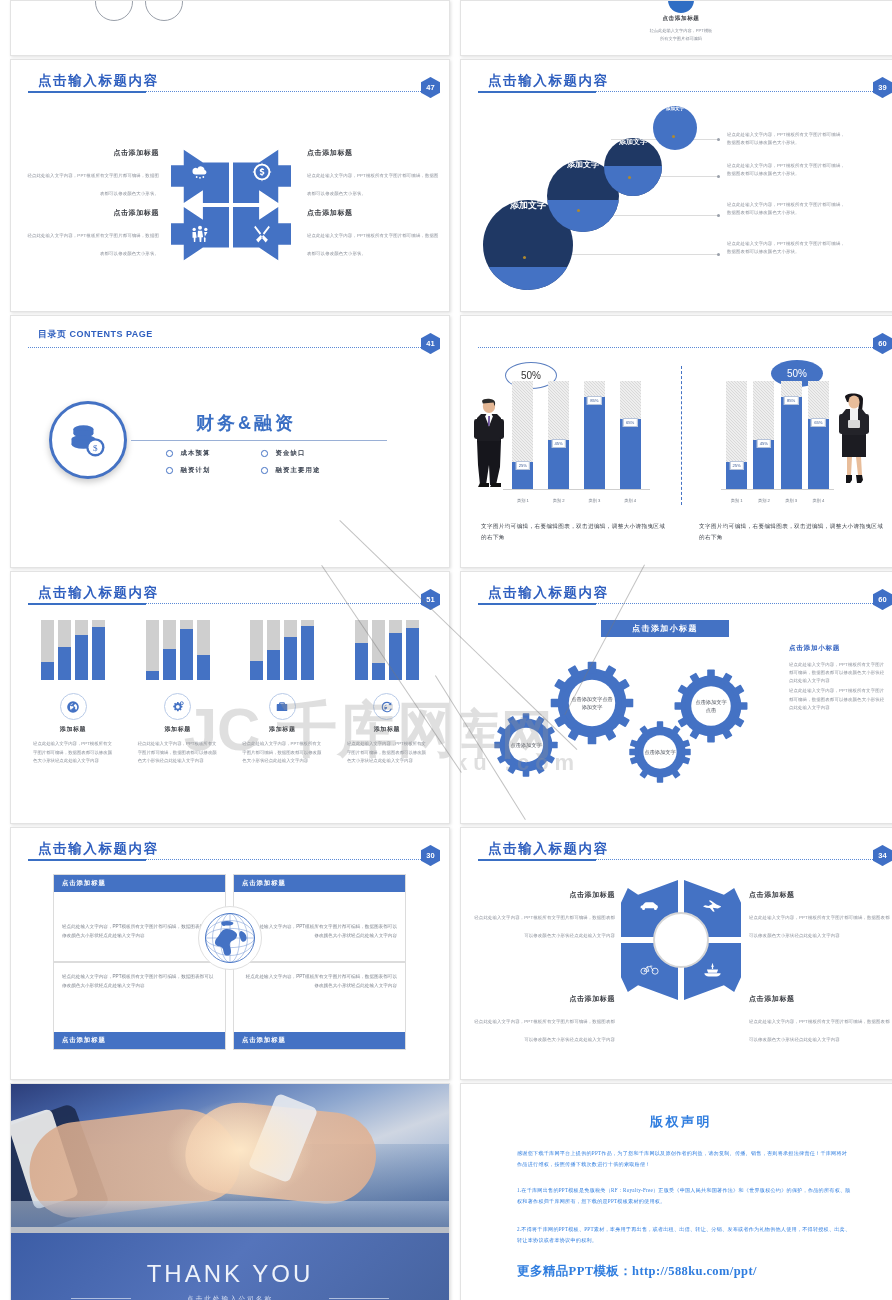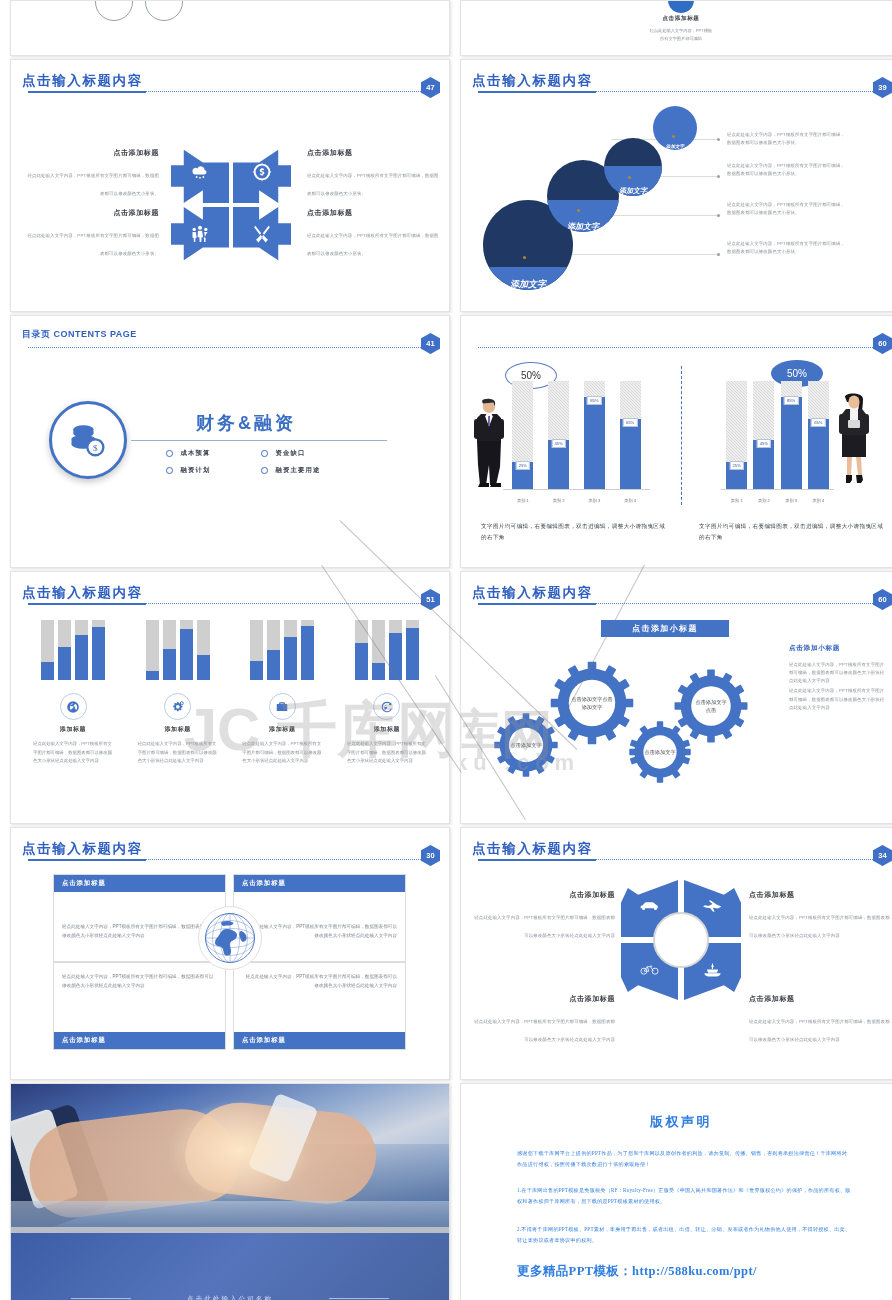--- a/index.html
+++ b/index.html
@@ -21,21 +21,21 @@
   }
   .slide {
     background: #fff;
     border: 1px solid #e3e3e3;
     box-shadow: 1px 1px 3px rgba(0,0,0,0.13);
     position: relative;
     overflow: hidden;
   }
   
   .s-title {
-    position: absolute; left: 11px; top: 12px;
+    position: absolute; left: 27px; top: 12px;
     font-size: 13.5px; font-weight: bold; color: #2f5fbf;
     letter-spacing: 1.6px;
   }
   .s-title.small { font-size: 9px; letter-spacing: .5px; font-weight: bold; }
   .s-rule {
     position: absolute; left: 17px; right: 22px; top: 31px;
     border-top: 1.2px dotted #5b8ad6;
   }
   .s-rule.solid-left::before {
     content:""; position:absolute; left:0; top:-1.2px; width: 118px;
@@ -64,22 +64,22 @@
   .arr.tl { left:0; top:0;  clip-path: polygon(0 35%, 22% 35%, 22% 8%, 55% 30%, 100% 30%, 100% 100%, 55% 100%, 55% 78%, 22% 100%, 22% 72%, 0 72%); }
   .arr.tr { left:62px; top:0; clip-path: polygon(100% 35%, 78% 35%, 78% 8%, 45% 30%, 0 30%, 0 100%, 45% 100%, 45% 78%, 78% 100%, 78% 72%, 100% 72%); }
   .arr.bl { left:0; top:62px; clip-path: polygon(0 65%, 22% 65%, 22% 92%, 55% 70%, 100% 70%, 100% 0, 55% 0, 55% 22%, 22% 0, 22% 28%, 0 28%); }
   .arr.br { left:62px; top:62px; clip-path: polygon(100% 65%, 78% 65%, 78% 92%, 45% 70%, 0 70%, 0 0, 45% 0, 45% 22%, 78% 0, 78% 28%, 100% 28%); }
   .arr svg { width:20px; height:20px; fill:#fff; }
   .q-txt { position:absolute; width:136px; }
   .q-txt.r { text-align:right; }
   .q-txt .ph-title { display:block; margin-bottom:5px; }
 
   
-  .bub { position:absolute; border-radius:50%; display:flex; align-items:flex-end; justify-content:center;
-         color:#fff; font-weight:bold; overflow:hidden;font-style:italic; }
+  .bub { position:absolute; border-radius:50%; display:flex; align-items:flex-start; justify-content:center;
+         color:#fff; font-weight:bold; overflow:hidden; }
   .bub .half { position:absolute; left:0; width:100%; }
   .bub .lbl { position:relative; z-index:2; text-align:center; line-height:1.25; }
   .bub .dot { position:absolute; z-index:3; width:3px; height:3px; border-radius:50%; background:#b0892f; }
   .lead { position:absolute; border-top:1px solid #dcdcdc; }
   .lead::after { content:""; position:absolute; right:-2px; top:-2px; width:3.4px; height:3.4px;
                  border-radius:50%; background:#9aa0aa; }
   .s28-item { position:absolute; width:120px; }
 
   
   .coin-badge {
@@ -826,20 +826,21 @@
       <div class="sleeve1"></div>
       <div class="cuff1"></div>
       <div class="hand1"></div>
       <div class="hand2"></div>
       <div class="cuff2"></div>
       <div class="glow"></div>
       <div class="rail"></div>
     </div>
     <div class="ty-band"></div>
     <div class="ty-bottom"></div>
+    <div class="ty-title">THANK YOU</div>
     <div class="ty-dash" style="left:60px; width:60px;"></div>
     <div class="ty-dash" style="right:60px; width:60px;"></div>
     <div class="ty-sub">点击此处输入公司名称</div>
   </div>
 
   <div class="slide cp">
     <h2>版权声明</h2>
     <div class="p1">感谢您下载千库网平台上提供的PPT作品，为了您和千库网以及原创作者的利益，请勿复制、传播、销售，否则将承担法律责任！千库网将对作品进行维权，按照传播下载次数进行十倍的索取赔偿！</div>
     <div class="p2">1.在千库网出售的PPT模板是免版税类（RF：Royalty-Free）正版受《中国人民共和国著作法》和《世界版权公约》的保护，作品的所有权、版权和著作权归千库网所有，您下载的是PPT模板素材的使用权。</div>
     <div class="p3">2.不得将千库网的PPT模板、PPT素材，本身用于再出售，或者出租、出借、转让、分销、发布或者作为礼物供他人使用，不得转授权、出卖、转让本协议或者本协议中的权利。</div>

